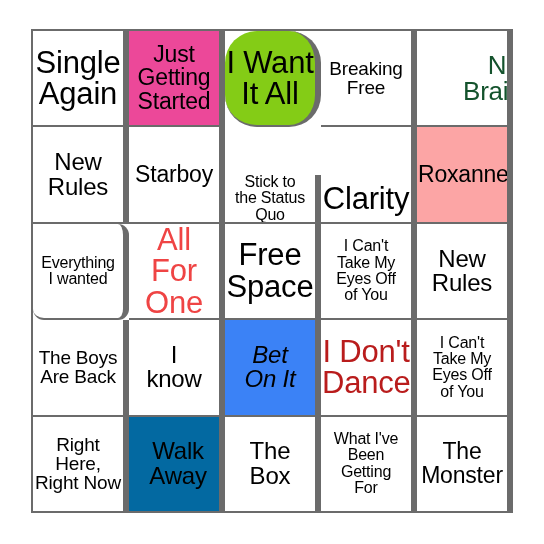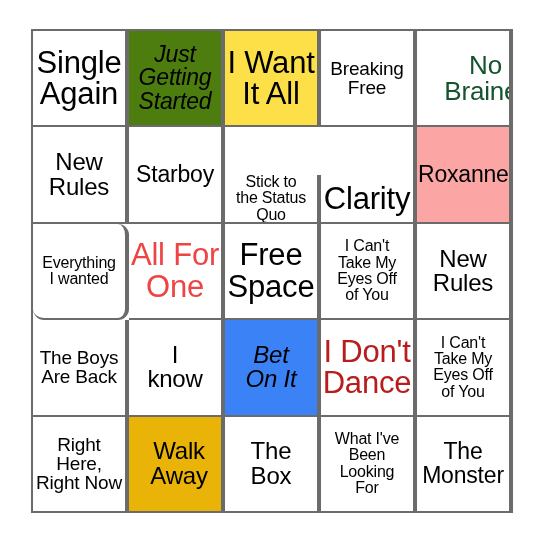--- a/index.html
+++ b/index.html
@@ -25,26 +25,26 @@
     display: grid;
     grid-template-columns: repeat(5, 1fr);
     grid-template-rows: repeat(5, 1fr);
     border-top: 2px solid #6b6b6b;
     border-left: 2px solid #6b6b6b;
     background: #ffffff;
   }
 
   .bingo-cell {
     box-sizing: border-box;
-    border-right: 4px solid #0c4a6e;
+    border-right: 6px solid #0c4a6e;
     border-bottom: 2px solid #6b6b6b;
     background: #ffffff;
     display: flex;
     align-items: center;
-    justify-content: center;
+    justify-content: flex-start;
     overflow: hidden;
     padding: 0 1px;
   }
 
   .cell-text {
     color: #000000;
     text-align: center;
     line-height: 1.02;
     letter-spacing: -0.2px;
     width: 100%;
@@ -62,26 +62,26 @@
 </style>
 </head>
 <body>
 
 <div id="bingo-card" style="border-top-color: rgb(107, 107, 107); border-left-color: rgb(107, 107, 107);">
 
   <div class="bingo-cell" style="border-right-color: rgb(107, 107, 107); border-bottom-color: rgb(107, 107, 107); background: rgb(255, 255, 255);">
     <span class="cell-text fs-xl" style="color: rgb(0, 0, 0);">Single
 Again</span>
   </div>
-  <div class="bingo-cell" style="border-right-color: rgb(107, 107, 107); border-bottom-color: rgb(107, 107, 107); background: #4d7c0f; font-style: italic;">
+  <div class="bingo-cell" style="border-right-color: rgb(107, 107, 107); border-bottom-color: rgb(107, 107, 107); background: #ec4899;">
     <span class="cell-text fs-m" style="color: rgb(0, 0, 0);">Just
 Getting
 Started</span>
   </div>
-  <div class="bingo-cell" style="border-right-color: rgb(107, 107, 107); border-bottom-color: rgb(107, 107, 107); background: #fde047;">
+  <div class="bingo-cell" style="border-right-color: rgb(107, 107, 107); border-bottom-color: rgb(107, 107, 107); background: #84cc16; border-radius: 32px;">
     <span class="cell-text fs-xl" style="color: rgb(0, 0, 0);">I Want
 It All</span>
   </div>
   <div class="bingo-cell" style="border-right-color: rgb(107, 107, 107); border-bottom-color: rgb(107, 107, 107); background: rgb(255, 255, 255);">
     <span class="cell-text fs-s" style="color: rgb(0, 0, 0);">Breaking
 Free</span>
   </div>
   <div class="bingo-cell" style="border-right-color: rgb(107, 107, 107); border-bottom-color: rgb(107, 107, 107); background: rgb(255, 255, 255);">
     <span class="cell-text fs-l" style="color: #14532d; padding-left: 45px;">No
 Brainer</span>
@@ -150,32 +150,32 @@
 Take My
 Eyes Off
 of You</span>
   </div>
 
   <div class="bingo-cell" style="border-right-color: rgb(107, 107, 107); border-bottom-color: rgb(107, 107, 107); background: rgb(255, 255, 255);">
     <span class="cell-text fs-s" style="color: rgb(0, 0, 0);">Right
 Here,
 Right Now</span>
   </div>
-  <div class="bingo-cell" style="border-right-color: rgb(107, 107, 107); border-bottom-color: rgb(107, 107, 107); background: #eab308; padding-left: 9px;">
+  <div class="bingo-cell" style="border-right-color: rgb(107, 107, 107); border-bottom-color: rgb(107, 107, 107); background: #0369a1; padding-left: 9px;">
     <span class="cell-text fs-xxl" style="color: rgb(0, 0, 0);">Walk
 Away</span>
   </div>
   <div class="bingo-cell" style="border-right-color: rgb(107, 107, 107); border-bottom-color: rgb(107, 107, 107); background: rgb(255, 255, 255);">
     <span class="cell-text fs-xxl" style="color: rgb(0, 0, 0);">The
 Box</span>
   </div>
   <div class="bingo-cell" style="border-right-color: rgb(107, 107, 107); border-bottom-color: rgb(107, 107, 107); background: rgb(255, 255, 255);">
     <span class="cell-text fs-xs" style="color: rgb(0, 0, 0);">What I've
 Been
-Looking
+Getting
 For</span>
   </div>
   <div class="bingo-cell" style="border-right-color: rgb(107, 107, 107); border-bottom-color: rgb(107, 107, 107); background: rgb(255, 255, 255);">
     <span class="cell-text fs-m" style="color: rgb(0, 0, 0);">The
 Monster</span>
   </div>
 
 </div>
 
 </body></html>

